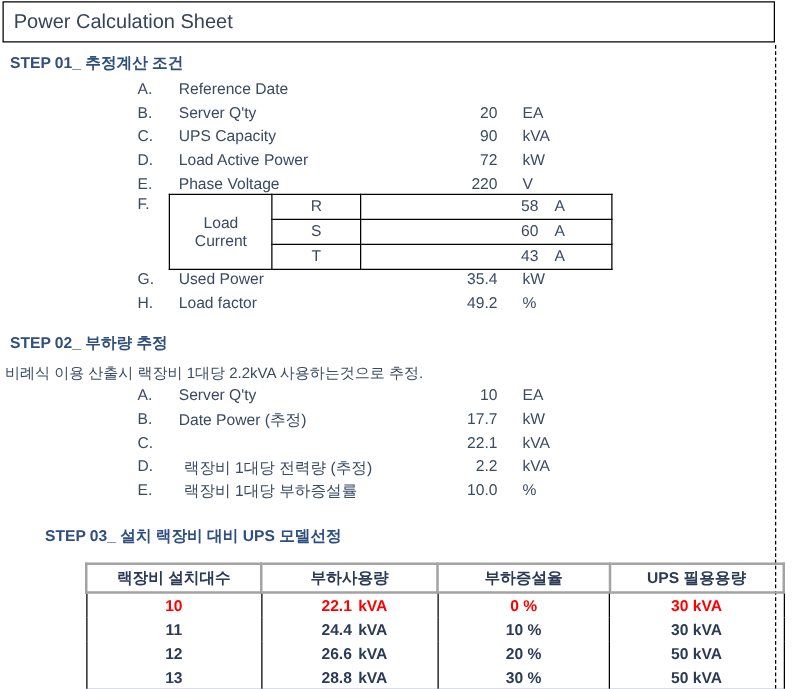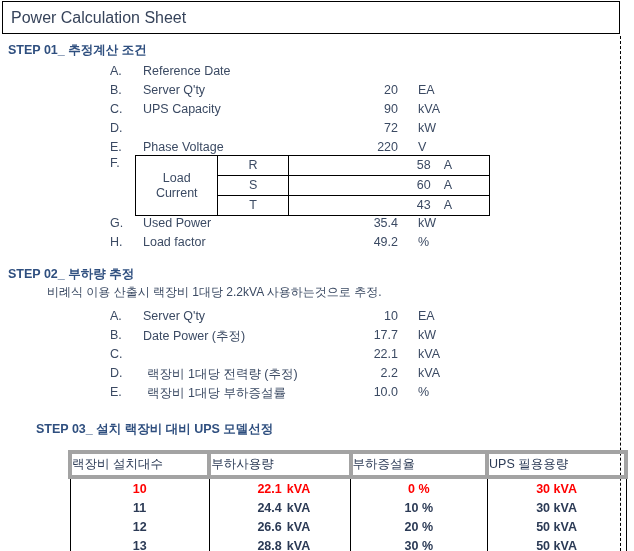--- a/index.html
+++ b/index.html
@@ -56,25 +56,24 @@
     color: #2f4f7f;
     white-space: nowrap;
   }
   #step01-head { top: 42px; }
   #step02-head { top: 266px; }
   #step03-head { top: 421px; margin-left: 28px; }
 
   .step-note {
     position: absolute;
     left: 4px;
-    top: 284px;
+    top: 290px;
     font-size: 12px;
     color: #3b4a63;
     white-space: nowrap;
-    margin-left: 43px;
   }
 
   
   .item-row {
     position: absolute;
     left: 0;
     width: 500px;
     height: 19px;
     font-size: 12.5px;
     color: #3b4a63;
@@ -168,25 +167,25 @@
   .res-table {
     position: absolute;
     left: 68px;
     top: 450px;
     width: 560px;
     border-collapse: collapse;
     font-size: 12.5px;
     font-weight: bold;
   }
   .res-table th {
-    border: 4px solid #a3a3a3;
+    border: 2px solid #a3a3a3;
     height: 21px;
-    font-weight: normal;
+    font-weight: bold;
     color: #2b3a55;
-    text-align: left;
+    text-align: center;
     font-size: 12.5px;
     padding: 0;
   }
   .res-table td {
     border-left: 1px solid #000000;
     border-right: 1px solid #000000;
     height: 19px;
     text-align: center;
     color: #2b3a55;
     font-weight: bold;
@@ -242,20 +241,21 @@
   <span class="item-unit">EA</span>
 </div>
 <div class="item-row" style="top:102px">
   <span class="item-letter">C.</span>
   <span class="item-label">UPS Capacity</span>
   <span class="item-value">90</span>
   <span class="item-unit">kVA</span>
 </div>
 <div class="item-row" style="top:121px">
   <span class="item-letter">D.</span>
+  <span class="item-label">Load Active Power</span>
   <span class="item-value">72</span>
   <span class="item-unit">kW</span>
 </div>
 <div class="item-row" style="top:140px">
   <span class="item-letter">E.</span>
   <span class="item-label">Phase Voltage</span>
   <span class="item-value">220</span>
   <span class="item-unit">V</span>
 </div>
 

